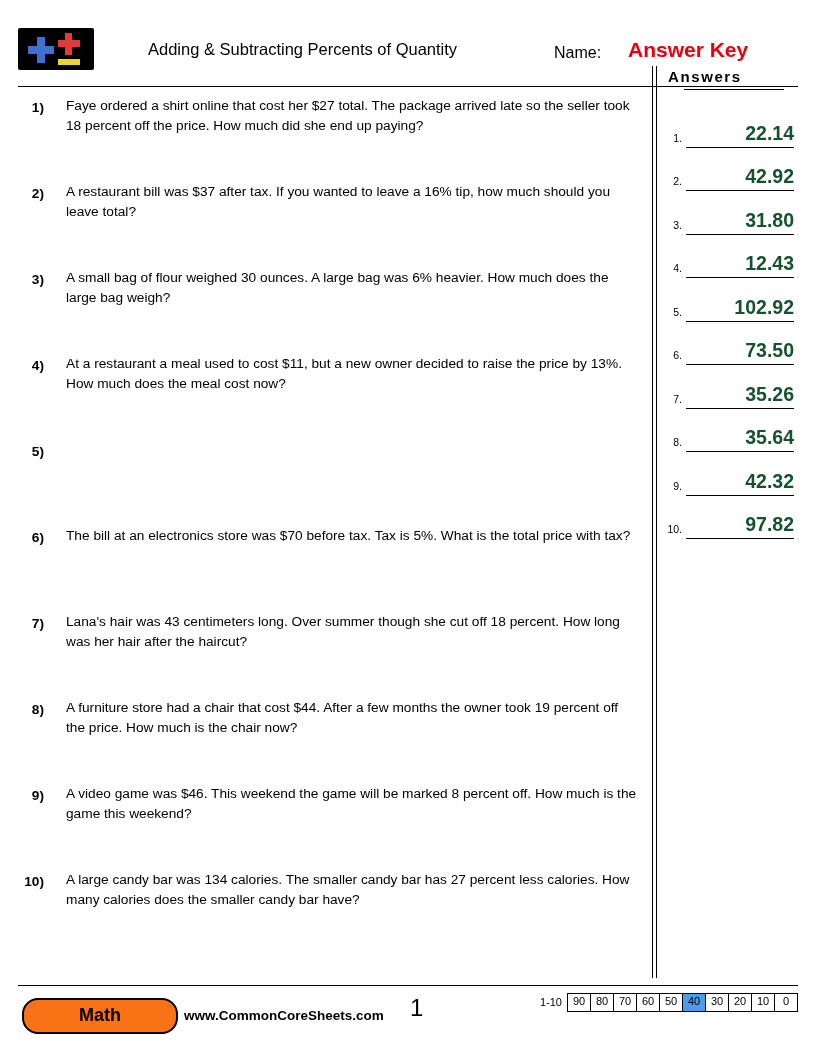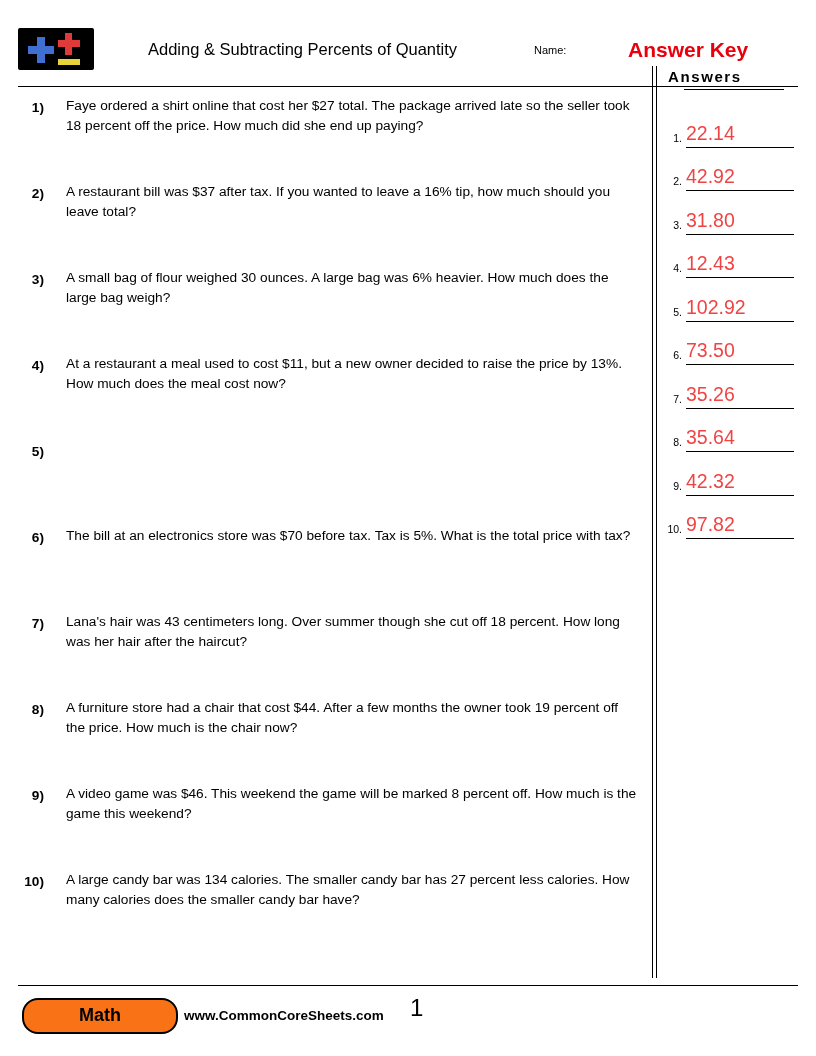--- a/index.html
+++ b/index.html
@@ -94,23 +94,23 @@
     position: absolute;
     left: 130px;
     top: 12px;
     width: 420px;
     text-align: left;
     font-size: 16.5px;
     color: #000;
   }
   .name-label {
     position: absolute;
-    left: 516px;
+    left: 536px;
     top: 16px;
-    font-size: 11px;
+    font-size: 16px;
     text-align: center;
   }
   .answer-key {
     position: absolute;
     left: 610px;
     top: 10px;
     font-size: 21px;
     font-weight: bold;
     color: #e8000d;
   }
@@ -211,24 +211,24 @@
     bottom: 4px;
     width: 22px;
     text-align: right;
     font-size: 10.5px;
   }
   .ans-row .val {
     position: absolute;
     left: 26px;
     bottom: 3px;
     width: 108px;
-    text-align: left;
+    text-align: right;
     font-size: 19.5px;
-    font-weight: normal;
-    color: #ef4444;
+    font-weight: bold;
+    color: #14532d;
   }
   .ans-row .line {
     position: absolute;
     left: 26px;
     bottom: 0;
     width: 108px;
     height: 1px;
     background: #000;
   }
 
@@ -417,14 +417,29 @@
     </div>
   </div>
 
   <div class="footer-rule"></div>
   <div class="math-badge">
     <span>Math</span>
   </div>
   <div class="site-url">www.CommonCoreSheets.com</div>
   <div class="page-number">1</div>
 
+  <div class="scale">
+    <div class="range">1-10</div>
+    <div class="cells">
+      <div class="cell">90</div>
+      <div class="cell">80</div>
+      <div class="cell">70</div>
+      <div class="cell">60</div>
+      <div class="cell">50</div>
+      <div class="cell hl">40</div>
+      <div class="cell">30</div>
+      <div class="cell">20</div>
+      <div class="cell">10</div>
+      <div class="cell">0</div>
+    </div>
+  </div>
 
 </div>
 
 </body></html>

